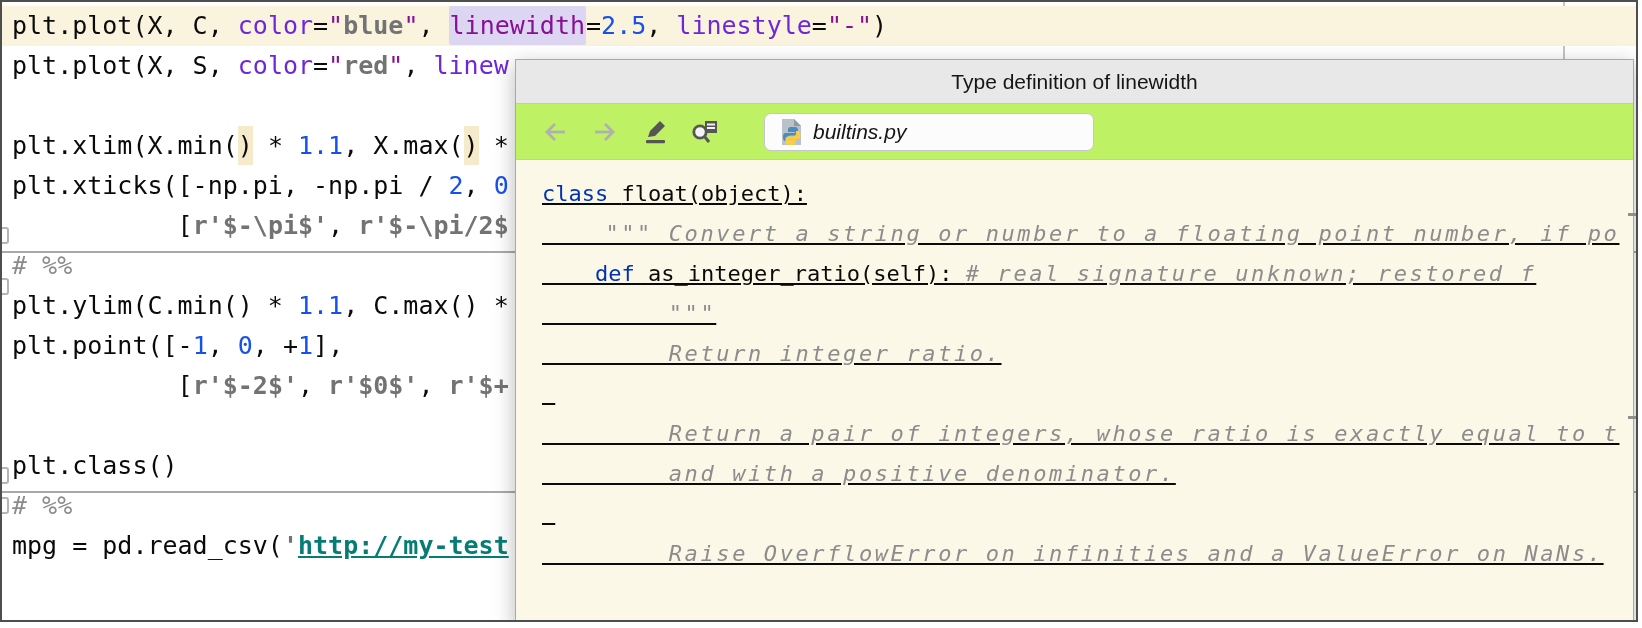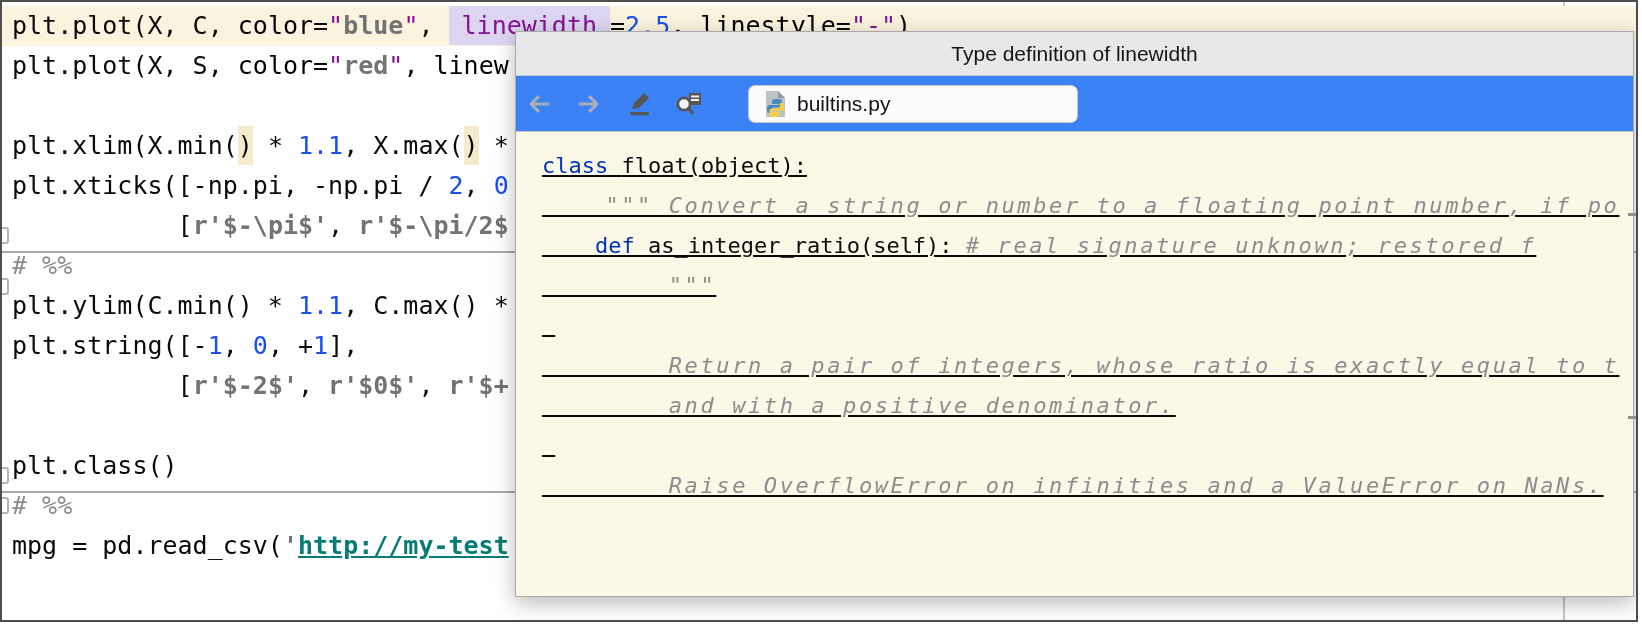--- a/index.html
+++ b/index.html
@@ -27,43 +27,43 @@
   .cell-sep { position:absolute; left:0; right:0; height:2px; background:#a8a8a8; z-index:3; }
 
   .fold-marker {
     position:absolute; left:-9px; width:16px; height:17px; z-index:4;
     border:2px solid #b5b5b5; border-radius:3px; background:#ffffff;
   }
 
   
   .tok-k  { color:#0033b3; }
   .tok-n  { color:#1750eb; }
-  .tok-kw { color:#000000; }
+  .tok-kw { color:#6d28d9; }
   .tok-q  { color:#871094; }
   .tok-s  { color:#737373; font-weight:bold; }
   .tok-u  { color:#067d74; font-weight:bold; text-decoration:underline; }
   .tok-c  { color:#8c8c8c; font-style:italic; }
-  .tok-hl { color:#871094; background:#dcd6f2; padding:5px 13px; border-radius:2px; }
+  .tok-hl { color:#871094; background:#dcd6f2; padding:5px 1px; border-radius:2px; }
   .tok-pm { background:#f5eaca; padding:5px 0; }
 
   
   .popup {
-    position:absolute; left:513px; top:29px; width:1119px; height:566px;
+    position:absolute; left:513px; top:57px; width:1119px; height:566px;
     background:#fbf8e8; border:1px solid #a9a9a9; z-index:20;
     box-shadow:0 6px 20px rgba(0,0,0,.28);
     display:flex; flex-direction:column; overflow:hidden;
   }
   .popup-title {
     height:44px; background:#e8e8e8; border-bottom:1px solid #c6c6c6;
     display:flex; align-items:center; justify-content:center;
     font-size:21px; color:#151515; flex:0 0 auto;
   }
   .popup-toolbar {
-    height:56px; background:#3b82f6; border-bottom:1px solid #c6c6c6;
-    display:flex; align-items:center; padding-left:6px; flex:0 0 auto;
+    height:56px; background:#bef264; border-bottom:1px solid #c6c6c6;
+    display:flex; align-items:center; padding-left:22px; flex:0 0 auto;font-style:italic;
   }
   .tb-btn { display:flex; align-items:center; justify-content:center; width:34px; height:34px; margin-right:16px; }
   .filebox {
     display:flex; align-items:center; gap:9px; height:38px; min-width:330px;
     background:#fcfcfc; border:1px solid #c6c6c6; border-radius:7px;
     padding:0 14px; margin-left:26px; font-size:21px; color:#151515;
   }
   .sdk { display:flex; align-items:center; gap:9px; margin-left:16px; font-size:21px; color:#151515; }
 
   .popup-code { flex:1 1 auto; overflow:hidden; padding:14px 0 0 26px; background:#fbf8e8; }
@@ -83,21 +83,21 @@
 
       <div class="code" id="editor-code">
           <div class="code-line"><span>plt.plot(X, C, </span><span class="tok-kw">color</span><span>=</span><span class="tok-q">"</span><span class="tok-s">blue</span><span class="tok-q">"</span><span>, </span><span class="tok-hl">linewidth</span><span>=</span><span class="tok-n">2.5</span><span>, </span><span class="tok-kw">linestyle</span><span>=</span><span class="tok-q">"-"</span><span>)</span></div>
           <div class="code-line"><span>plt.plot(X, S, </span><span class="tok-kw">color</span><span>=</span><span class="tok-q">"</span><span class="tok-s">red</span><span class="tok-q">"</span><span>, </span><span class="tok-kw">linew</span></div>
           <div class="code-line">&nbsp;</div>
           <div class="code-line"><span>plt.xlim(X.min(</span><span class="tok-pm">)</span><span> * </span><span class="tok-n">1.1</span><span>, X.max(</span><span class="tok-pm">)</span><span> *</span></div>
           <div class="code-line"><span>plt.xticks([-np.pi, -np.pi / </span><span class="tok-n">2</span><span>, </span><span class="tok-n">0</span></div>
           <div class="code-line"><span>           [</span><span class="tok-s">r'$-\pi$'</span><span>, </span><span class="tok-s">r'$-\pi/2$</span></div>
           <div class="code-line"><span class="tok-c"># %%</span></div>
           <div class="code-line"><span>plt.ylim(C.min() * </span><span class="tok-n">1.1</span><span>, C.max() *</span></div>
-          <div class="code-line"><span>plt.string([-</span><span class="tok-n">1</span><span>, </span><span class="tok-n">0</span><span>, +</span><span class="tok-n">1</span><span>],</span></div>
+          <div class="code-line"><span>plt.point([-</span><span class="tok-n">1</span><span>, </span><span class="tok-n">0</span><span>, +</span><span class="tok-n">1</span><span>],</span></div>
           <div class="code-line"><span>           [</span><span class="tok-s">r'$-2$'</span><span>, </span><span class="tok-s">r'$0$'</span><span>, </span><span class="tok-s">r'$+</span></div>
           <div class="code-line">&nbsp;</div>
           <div class="code-line"><span>plt.class()</span></div>
           <div class="code-line"><span class="tok-c"># %%</span></div>
           <div class="code-line"><span>mpg = pd.read_csv(</span><span class="tok-s">'</span><span class="tok-u">http://my-test</span></div>
         </div>
 
       <div class="cell-sep" style="top:249px"></div>
       <div class="cell-sep" style="top:489px"></div>
 
@@ -151,20 +151,21 @@
           <span>builtins.py</span>
         </div>
 
       </div>
 
       <div class="popup-code" id="popup-code">
           <div class="code-line"><span class="tok-k">class </span><span>float(object):</span></div>
           <div class="code-line"><span class="tok-c">    """ Convert a string or number to a floating point number, if po</span></div>
           <div class="code-line"><span>    </span><span class="tok-k">def </span><span>as_integer_ratio(self): </span><span class="tok-c"># real signature unknown; restored f</span></div>
           <div class="code-line"><span class="tok-c">        """</span></div>
+          <div class="code-line"><span class="tok-c">        Return integer ratio.</span></div>
           <div class="code-line">&nbsp;</div>
           <div class="code-line"><span class="tok-c">        Return a pair of integers, whose ratio is exactly equal to t</span></div>
           <div class="code-line"><span class="tok-c">        and with a positive denominator.</span></div>
           <div class="code-line">&nbsp;</div>
           <div class="code-line"><span class="tok-c">        Raise OverflowError on infinities and a ValueError on NaNs.</span></div>
         </div>
     </div>
 
     <div class="stripe-tick" style="top:211px"></div>
     <div class="stripe-tick" style="top:414px"></div>

